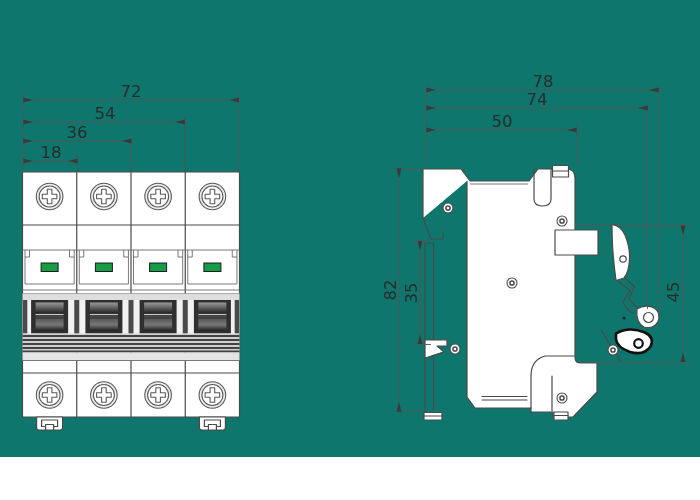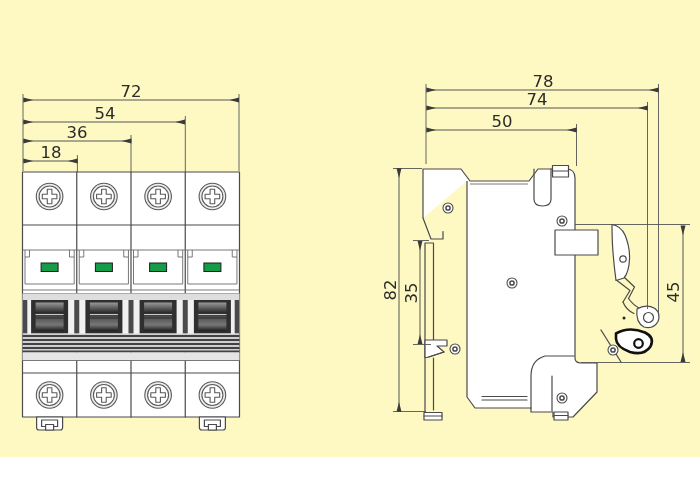--- a/index.html
+++ b/index.html
@@ -1,16 +1,16 @@
 <!DOCTYPE html>
 <html><head>
 <meta charset="utf-8">
 <style>
   html,body{margin:0;padding:0;background:#fff;}
-  #stage{position:relative;width:700px;height:457px;background:#fef9c3;overflow:hidden;
+  #stage{position:relative;width:700px;height:457px;background:#0f766e;overflow:hidden;
          font-family:"DejaVu Sans",sans-serif;}
   svg{position:absolute;left:0;top:0;}
   .ol{stroke:#4a4a4a;stroke-width:1.2;fill:none;stroke-linejoin:round;stroke-linecap:round;}
   .olf{stroke:#4a4a4a;stroke-width:1.2;fill:#ffffff;stroke-linejoin:round;}
   .thin{stroke:#6a6a6a;stroke-width:0.9;fill:none;}
   .dim{stroke:#555555;stroke-width:1;fill:none;}
   .ext{stroke:#555555;stroke-width:0.9;fill:none;}
   .dim-label{font:16.5px "DejaVu Sans",sans-serif;fill:#2b2b2b;text-anchor:middle;}
 </style>
 </head>

